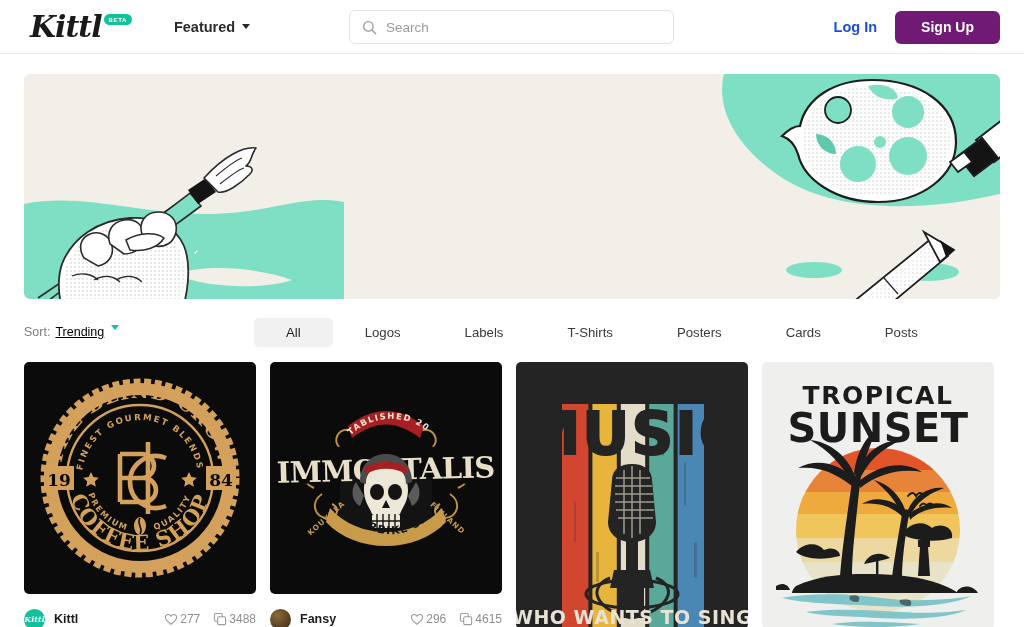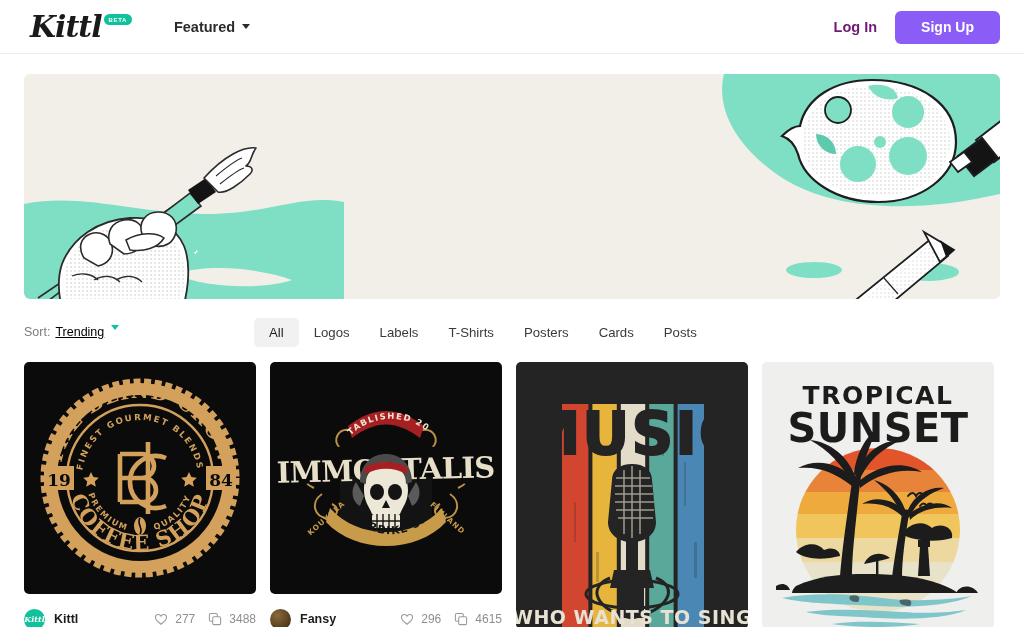--- a/index.html
+++ b/index.html
@@ -52,25 +52,25 @@
     border: 0; outline: 0; width: 100%;
     font-family: "Liberation Sans", sans-serif;
     font-size: 13.5px; color: #333; background: transparent;
   }
   .search-input::placeholder { color: #9b9b9b; }
   .header-right {
     position: absolute; right: 24px; top: 0; height: 54px;
     display: flex; align-items: center; gap: 18px;
   }
   .login-link {
-    font-size: 14.5px; font-weight: 700; color: #701a75;
+    font-size: 14.5px; font-weight: 700; color: #1d4ed8;
     text-decoration: none; cursor: pointer;
   }
   .signup-btn {
-    background: #8b5cf6; color: #fff;
+    background: #701a75; color: #fff;
     font-size: 14px; font-weight: 700;
     border: 0; border-radius: 6px;
     padding: 0 26px; height: 33px; cursor: pointer;
     font-family: "Liberation Sans", sans-serif;
   }
 
   
   .hero {
     position: relative;
     margin: 20px 24px 0 24px;
@@ -107,21 +107,21 @@
   .caret-teal {
     width: 0; height: 0; margin-left: 2px;
     border-left: 4px solid transparent; border-right: 4px solid transparent;
     border-top: 5px solid #0FC29B;
   }
   .tabs {
     position: absolute; left: 230px; display: flex; align-items: center; gap: 0;
   }
   .tab {
     font-size: 13.2px; color: #3a3a3a;
-    padding: 7px 15px; border-radius: 5px; cursor: pointer;
+    padding: 7px 32px; border-radius: 5px; cursor: pointer;
     white-space: nowrap;
   }
   .tab.active { background: #F1F1F1; color: #1d1d1d; }
 
   
   .grid {
     margin: 13px 24px 0 24px; width: 976px;
     display: grid; grid-template-columns: repeat(4, 232px);
     gap: 14px;
   }
@@ -148,38 +148,45 @@
     font-weight: 700; font-style: italic; font-size: 8px;
   }
   .avatar-fansy {
     background: radial-gradient(circle at 35% 30%, #8a6a3c 0%, #5d4422 55%, #3b2a12 100%);
   }
   .author {
     margin-left: 9px; font-size: 12.5px; font-weight: 700; color: #1d1d1d;
     cursor: pointer;
   }
   .stats { margin-left: auto; display: flex; align-items: center; gap: 13px; }
-  .stat { display: flex; align-items: center; gap: 7px; cursor: pointer; }
+  .stat { display: flex; align-items: center; gap: 2px; cursor: pointer; }
   .stat span { font-size: 12px; color: #8e8e8e; }
 </style>
 </head>
 <body>
 
 <div class="header">
 
   <div class="logo-wrap">
     <div class="logo-text">Kittl</div>
     <div class="beta-badge">BETA</div>
   </div>
 
   <div class="featured">
     <span>Featured</span>
     <span class="caret-dark"></span>
   </div>
 
+  <div class="search-box">
+    <svg width="15" height="15" viewBox="0 0 16 16">
+      <circle cx="6.8" cy="6.8" r="5" fill="none" stroke="#9b9b9b" stroke-width="1.4"></circle>
+      <line x1="10.6" y1="10.6" x2="14.6" y2="14.6" stroke="#9b9b9b" stroke-width="1.4" stroke-linecap="round"></line>
+    </svg>
+    <input class="search-input" type="text" placeholder="Search" style="">
+  </div>
 
   <div class="header-right">
     <a class="login-link">Log In</a>
     <button class="signup-btn">Sign Up</button>
   </div>
 </div>
 
 <div class="hero">
   <svg width="976" height="225" viewBox="0 0 976 225">
     <defs>

